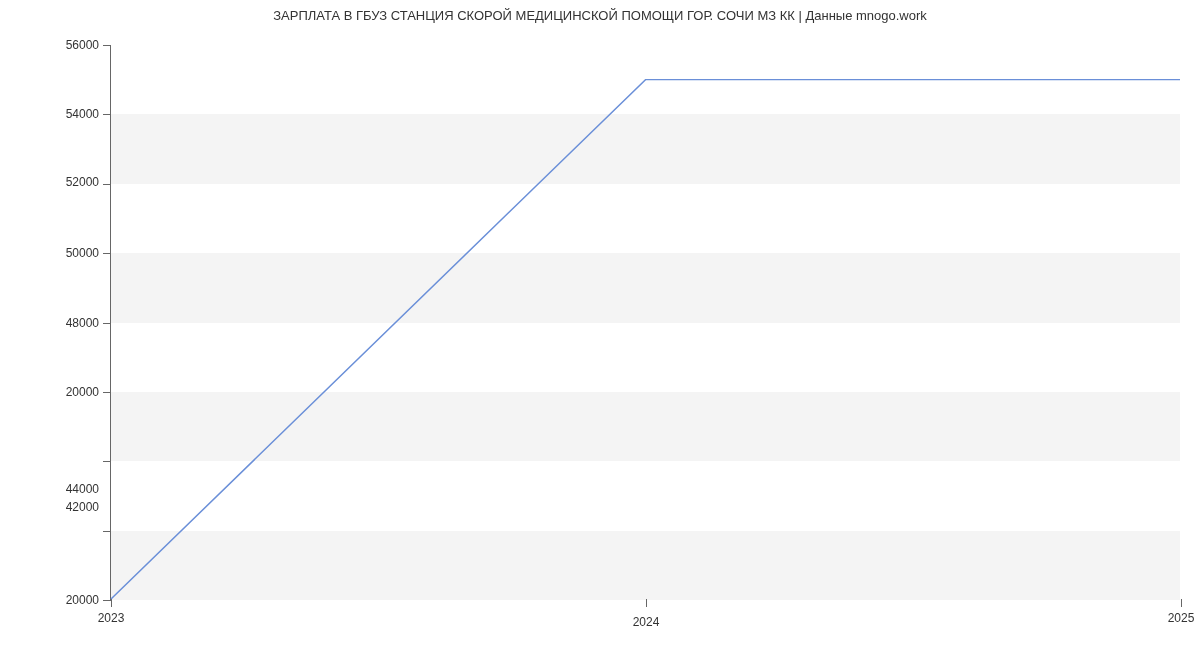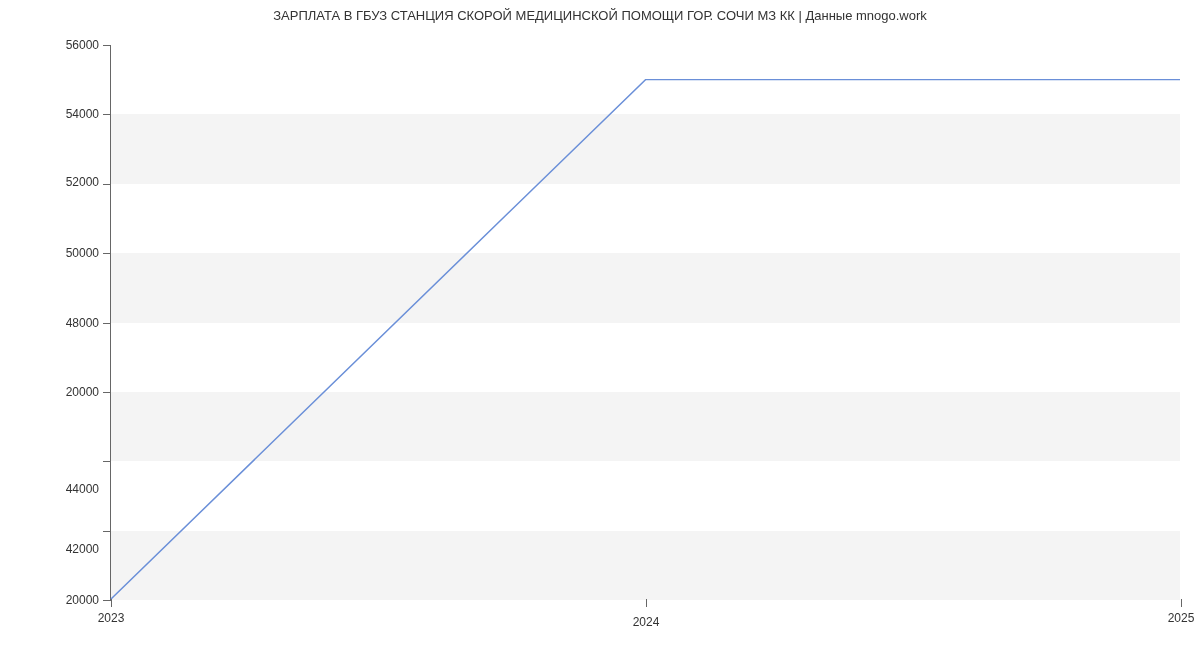--- a/index.html
+++ b/index.html
@@ -86,21 +86,21 @@
   <div id="bands">
       <div class="band" style="top: 485.625px; height: 69.375px;"></div>
       <div class="band" style="top: 346.875px; height: 69.375px;"></div>
       <div class="band" style="top: 208.125px; height: 69.375px;"></div>
       <div class="band" style="top: 69.375px; height: 69.375px;"></div>
     </div>
   <div id="y-axis">
       <div class="y-tick" style="top: 555px;"></div>
       <div class="y-label" style="top: 555px;">20000</div>
       <div class="y-tick" style="top: 485.625px;"></div>
-      <div class="y-label" style="top: 504px;">42000</div>
+      <div class="y-label" style="top: 462px;">42000</div>
       <div class="y-tick" style="top: 416.25px;"></div>
       <div class="y-label" style="top: 416.25px; margin-top: 28px;">44000</div>
       <div class="y-tick" style="top: 346.875px;"></div>
       <div class="y-label" style="top: 346.875px;">20000</div>
       <div class="y-tick" style="top: 277.5px;"></div>
       <div class="y-label" style="top: 277.5px;">48000</div>
       <div class="y-tick" style="top: 208.125px;"></div>
       <div class="y-label" style="top: 208.125px;">50000</div>
       <div class="y-tick" style="top: 138.75px;"></div>
       <div class="y-label" style="top: 137px;">52000</div>

